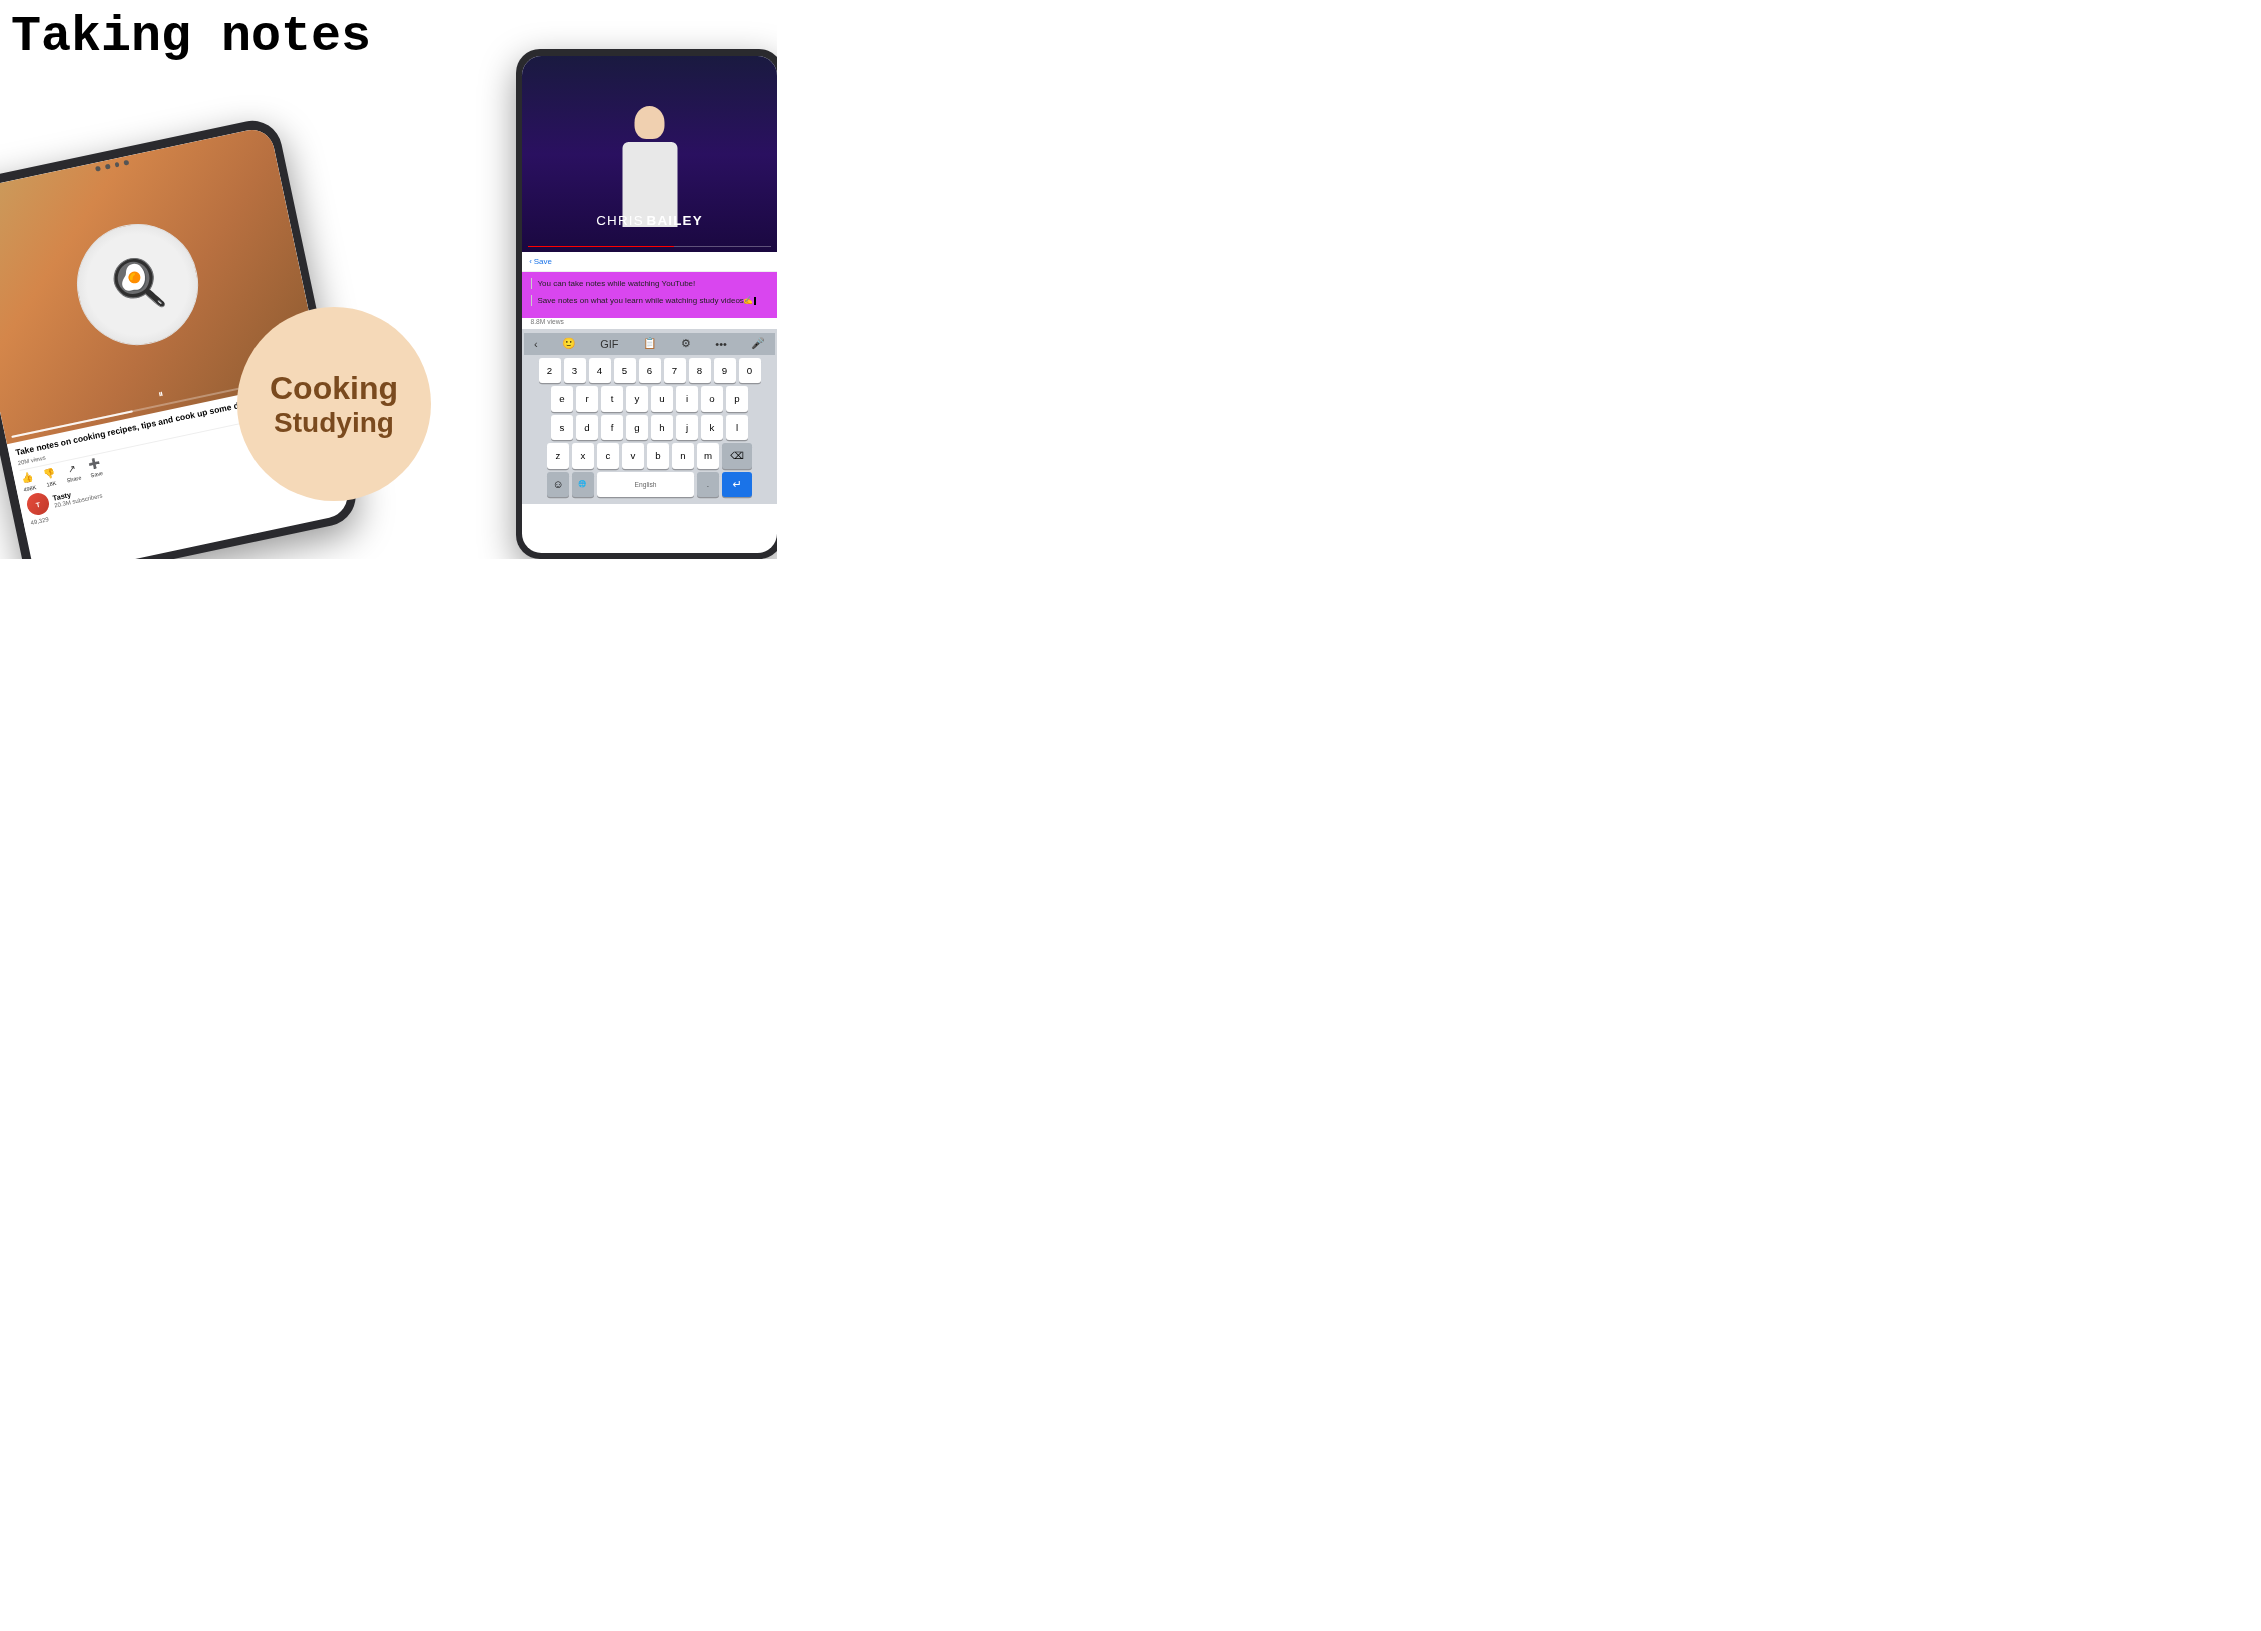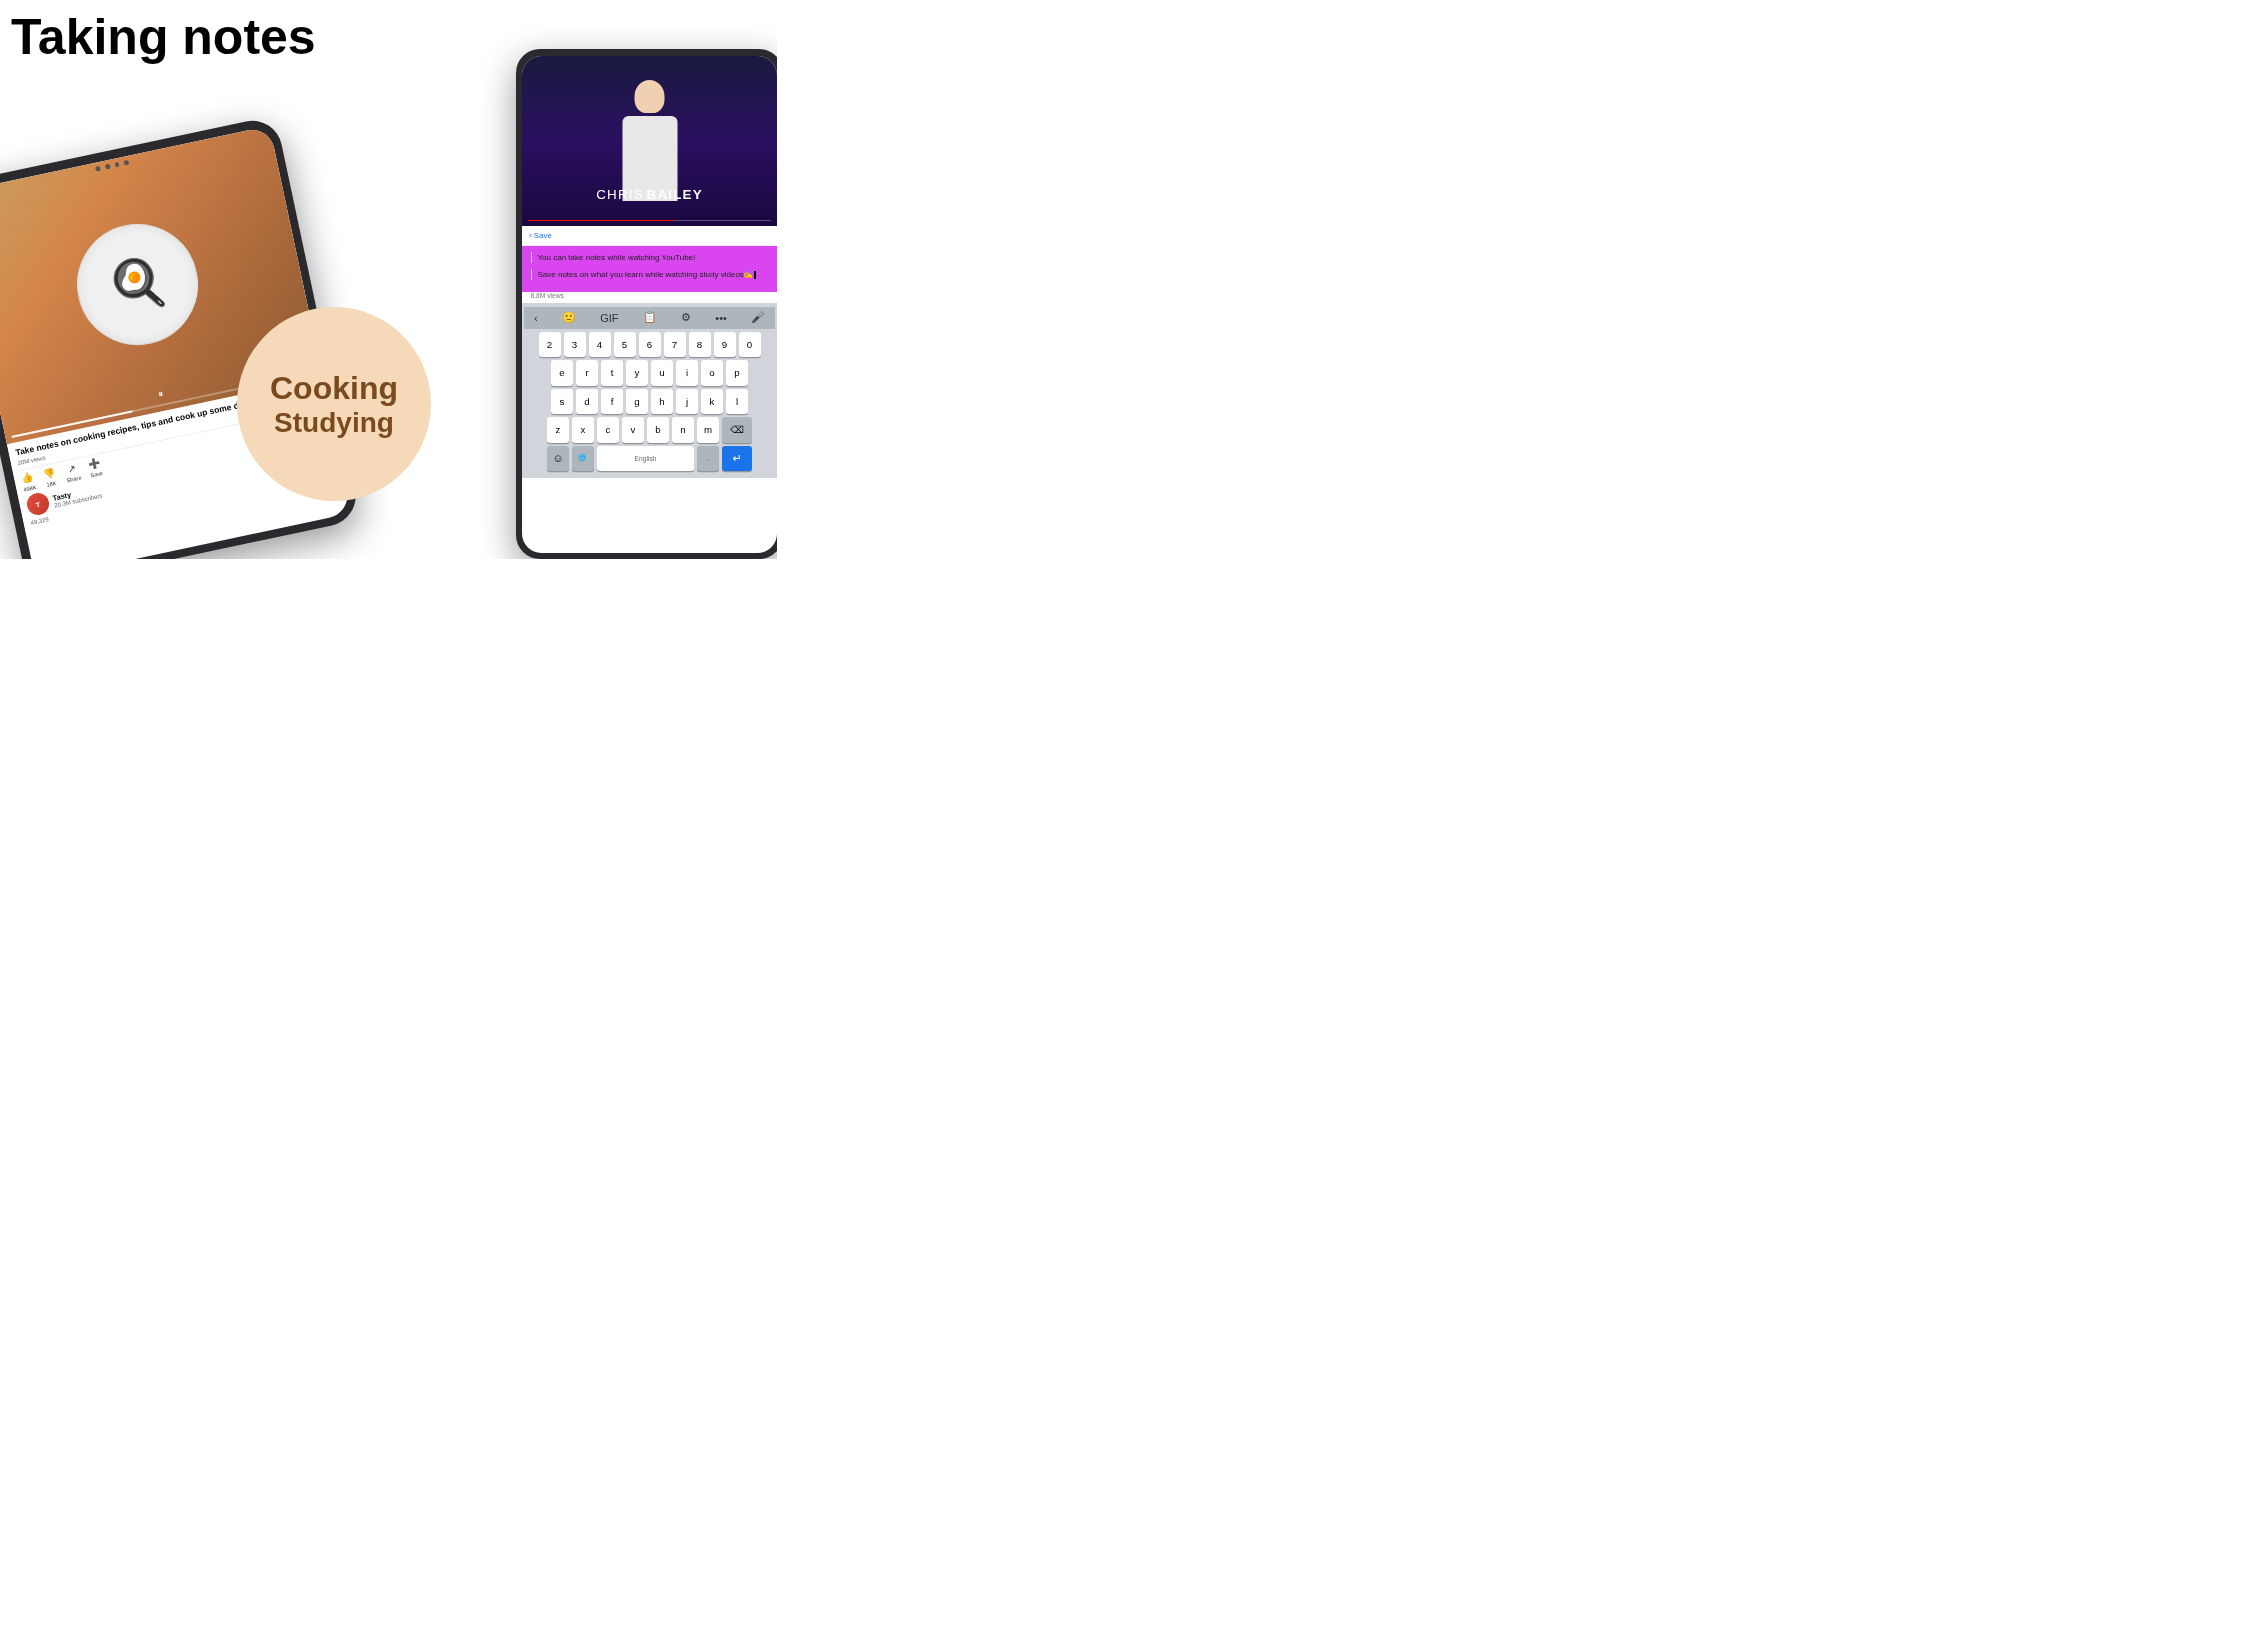--- a/index.html
+++ b/index.html
@@ -16,20 +16,21 @@
     
     .main-title {
       position: absolute;
       top: 11px;
       left: 11px;
       font-size: 50px;
       font-weight: 900;
       line-height: 1.05;
       color: #000000;
       z-index: 10;
+      font-family: Liberation Mono, monospace;
     }
     .main-title .videos-red {
       color: #ff0000;
       -webkit-text-stroke: 1.2px #ffffff;
       text-shadow: 1.8px 1.8px 0 #fff, -1.8px -1.8px 0 #fff, 1.8px -1.8px 0 #fff, -1.8px 1.8px 0 #fff;
     }
 
     
     .circle-bubble {
       position: absolute;
@@ -238,21 +239,21 @@
       right: 6px;
       bottom: 6px;
       background: #fff;
       border-radius: 19.4px;
       overflow: hidden;
     }
 
     
     .phone-right .video-area {
       width: 100%;
-      height: 170px;
+      height: 196px;
       background: linear-gradient(180deg, #1a1a40 0%, #2a1060 50%, #1a0840 100%);
       position: relative;
       overflow: hidden;
     }
 
     .phone-right .speaker-figure {
       position: absolute;
       bottom: 0;
       left: 50%;
       transform: translateX(-50%);

